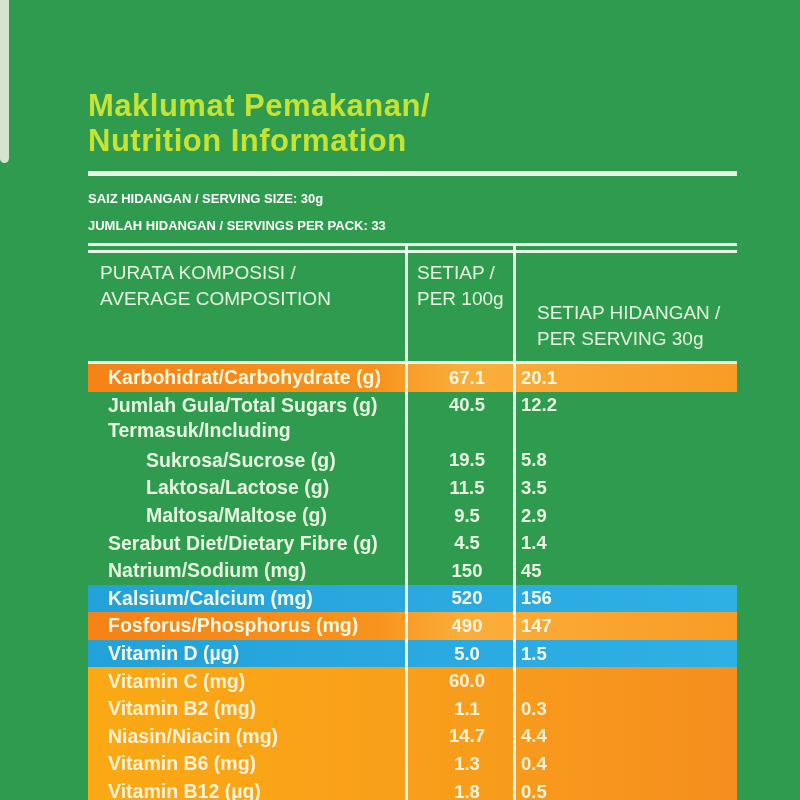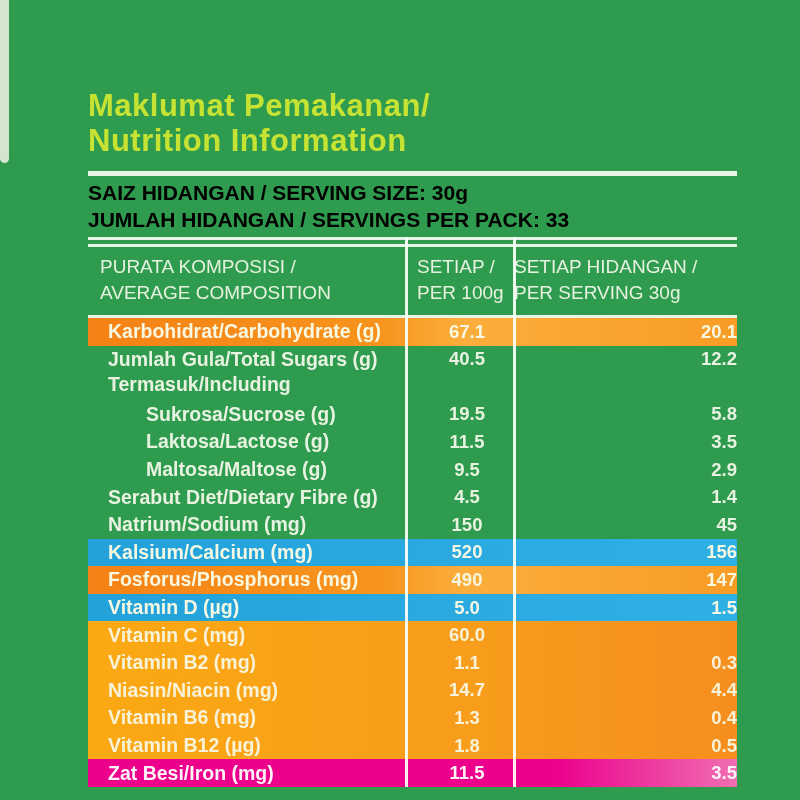--- a/index.html
+++ b/index.html
@@ -3,40 +3,40 @@
 <meta charset="utf-8">
 <style>
   html,body{margin:0;padding:0;}
   body{width:800px;height:800px;overflow:hidden;font-family:"Liberation Sans",sans-serif;}
   .page{position:relative;width:800px;height:800px;background:#2f9b4e;overflow:hidden;}
   .corner-strip{position:absolute;left:0;top:0;width:9px;height:163px;background:#d3e5cf;border-radius:0 0 9px 9px;}
   .content{position:absolute;left:88px;top:0;width:649px;}
 
   .title{margin-top:88px;color:#c6e233;font-size:31px;line-height:35px;font-weight:700;letter-spacing:.5px;white-space:pre-line;}
   .rule{height:5px;background:#e9f4e8;margin-top:13px;}
-  .serving{margin-top:3px;color:#000000;font-size:21px;line-height:27px;font-weight:700;white-space:pre-line;}
+  .serving{margin-top:9px;color:#ffffff;font-size:13px;line-height:27px;font-weight:700;white-space:pre-line;}
 
   .table-wrap{position:relative;margin-top:4px;}
   .dbl-rule .bar{height:3px;background:#e9f4e8;}
   .dbl-rule .gap{height:4px;}
   .vline{position:absolute;top:0;bottom:0;width:3px;background:rgba(252,255,250,.93);z-index:5;}
   .vline.v1{left:317px;}
   .vline.v2{left:425px;}
 
   .header-row{display:flex;padding:7px 0 9px;color:#e7f3e0;font-weight:400;}
   .header-row .hc{font-size:19px;line-height:26px;white-space:pre-line;}
   .hc.c1{width:317px;box-sizing:border-box;padding-left:12px;}
   .hc.c2{width:108px;box-sizing:border-box;padding-left:12px;}
-  .hc.c3{flex:1;box-sizing:border-box;padding-left:1px;}
+  .hc.c3{flex:1;box-sizing:border-box;padding-left:24px;margin-top:40px;}
   .hr-thin{height:3px;background:#e9f4e8;}
 
   .row{display:flex;align-items:center;min-height:27.6px;color:#e7f3e0;font-weight:700;}
   .row .c1{width:317px;box-sizing:border-box;padding-left:12px;font-size:19.5px;line-height:25px;white-space:pre-line;margin-left:8px;}
   .row .c2{width:108px;text-align:center;font-size:18.5px;}
-  .row .c3{flex:1;text-align:right;font-size:18.5px;}
+  .row .c3{flex:1;text-align:left;font-size:18.5px;}
   .row.ind .c1{padding-left:50px;}
   .row.top{min-height:55px;align-items:flex-start;}
   .row.top .c1{padding-top:1px;}
   .row.top .c2,.row.top .c3{padding-top:2px;}
 
   .row.orange{background:linear-gradient(90deg,#f58216,#f7941d 45%,#fbae3c 58%,#f89c25);color:#f8f7e0;}
   .row.blue{background:linear-gradient(90deg,#23a2da,#2fb0e5);color:#f4f8e2;}
   .row.amber{background:linear-gradient(90deg,#fba913,#f89c1c 62%,#f58e1e);color:#f8f3d8;}
   .row.pink{background:linear-gradient(90deg,#ec008c,#ec008c 72%,#f06eb2);color:#fdf2f6;}
 </style>

